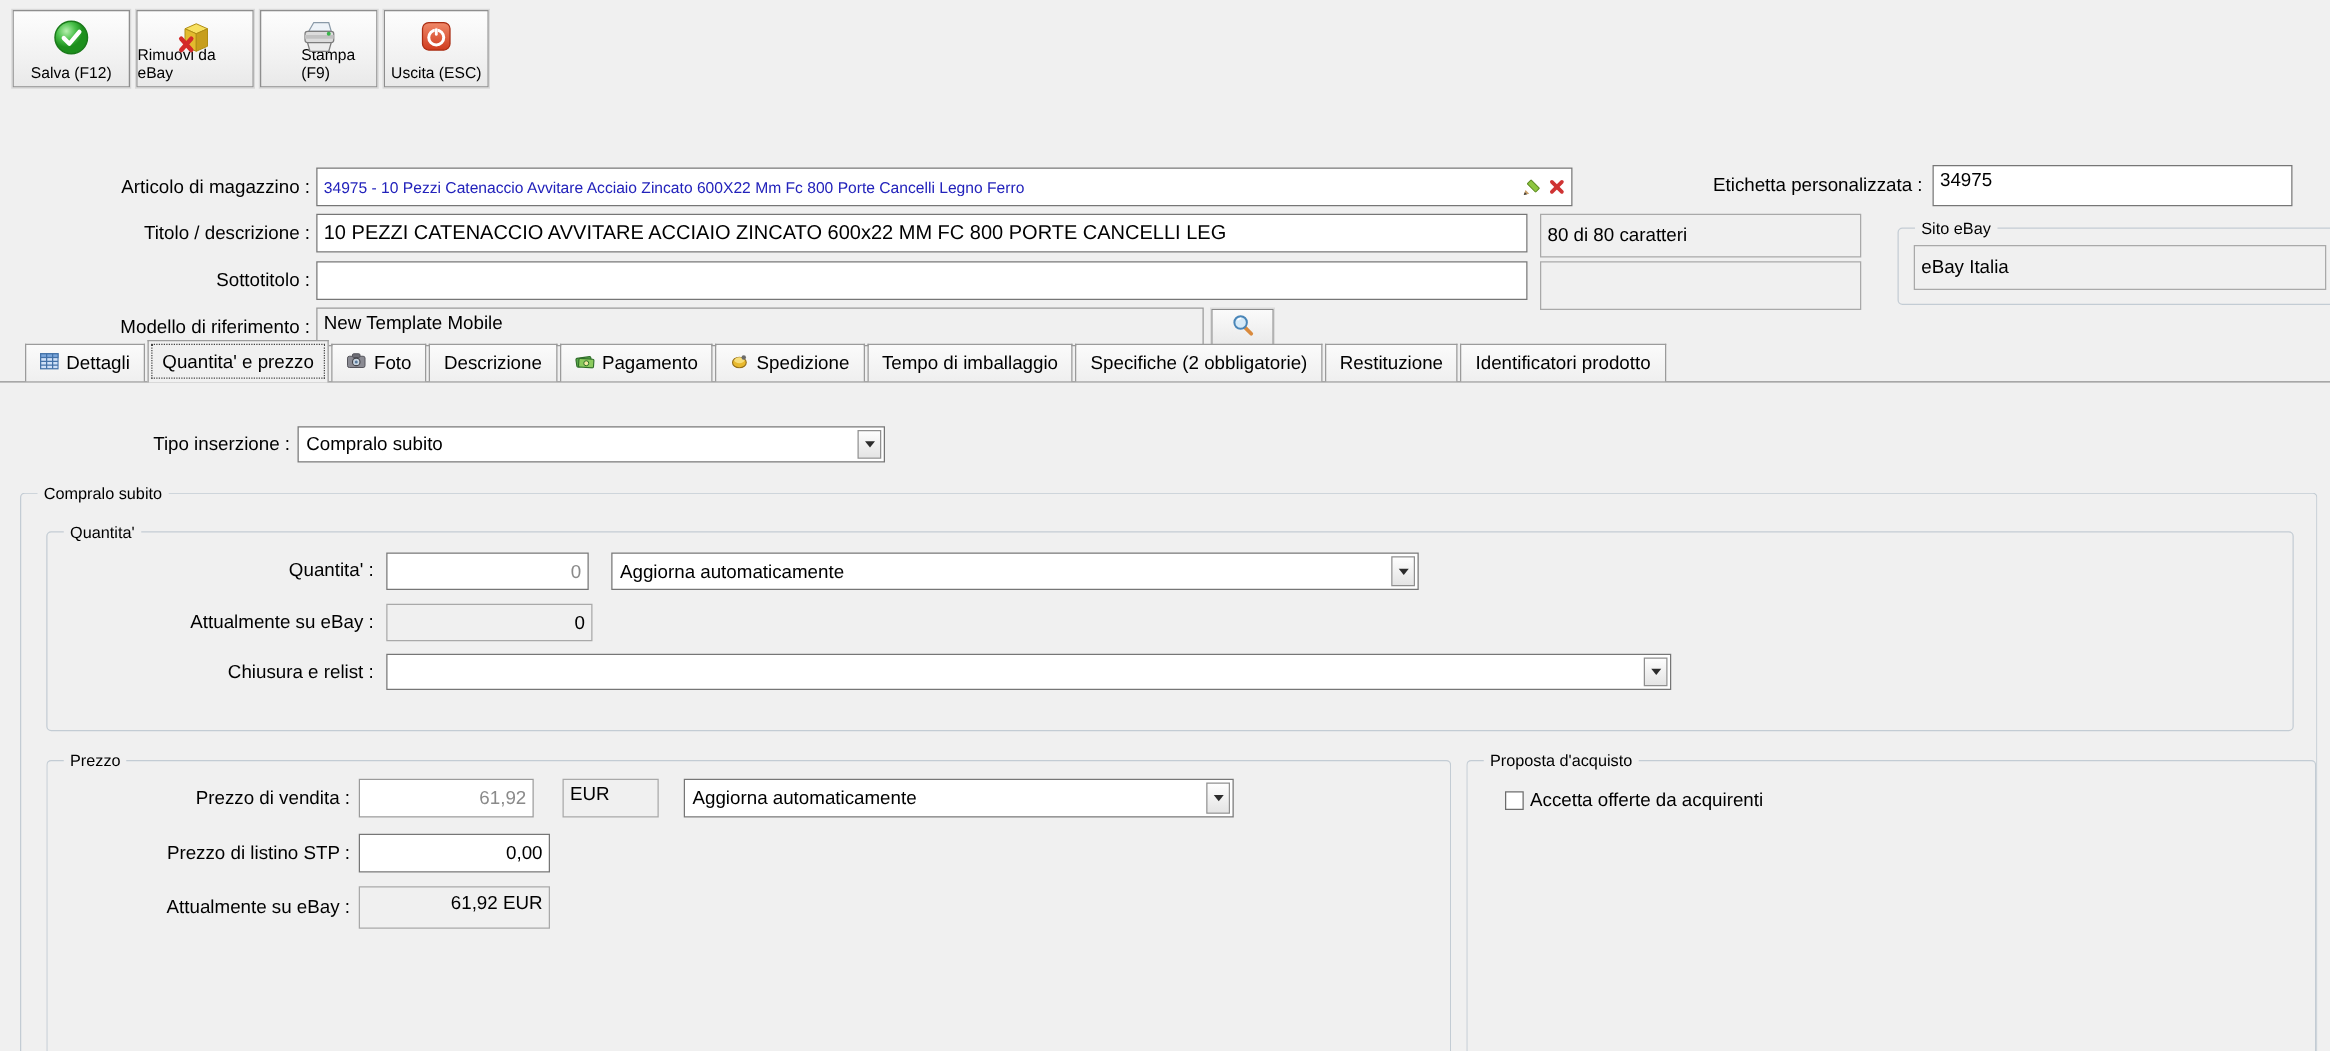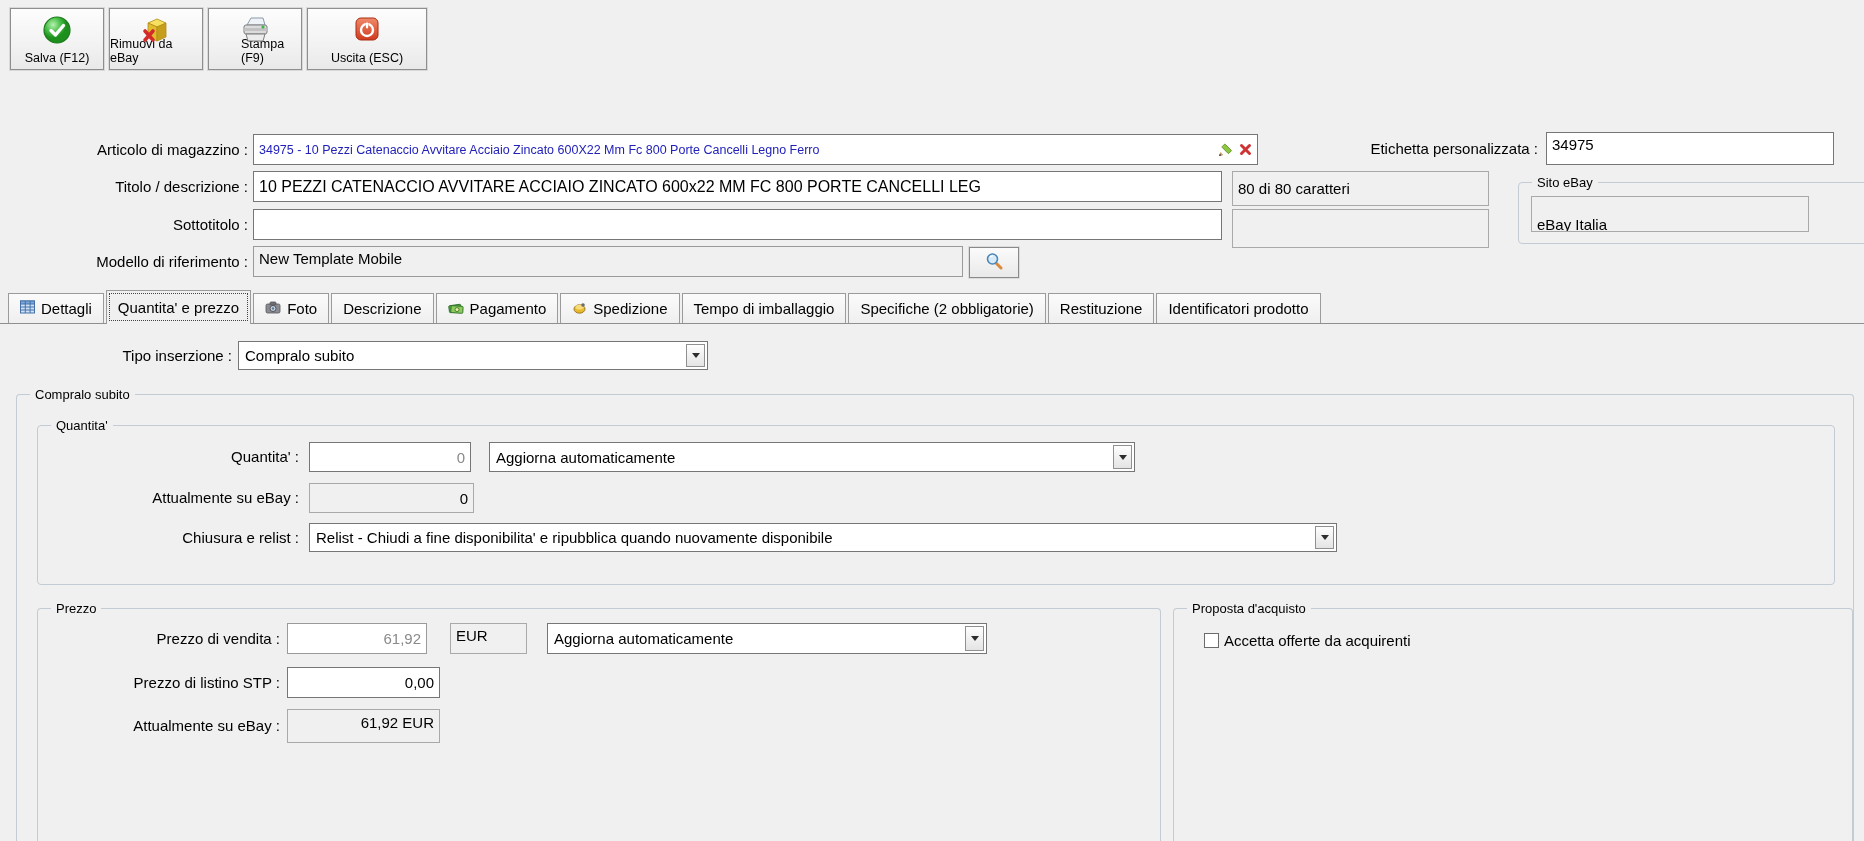--- a/index.html
+++ b/index.html
@@ -42,23 +42,23 @@
   .combo .dd:after{content:"";width:0;height:0;border-left:4px solid transparent;
     border-right:4px solid transparent;border-top:5px solid #2c2c2c;}
   
   .gbox{position:absolute;border:1px solid #c3ccd4;border-radius:4px;box-sizing:border-box;}
   .glabel{
     position:absolute;top:-10px;left:13px;background:#f0f0f0;
     padding:0 5px;font-size:13px;white-space:nowrap;line-height:19px;
   }
   
   .tabstrip{
-    position:absolute;left:0;top:290px;width:1864px;height:34px;
+    position:absolute;left:0;top:272px;width:1864px;height:34px;
     border-bottom:1px solid #8f8f8f;display:flex;align-items:flex-end;
-    padding-left:8px;box-sizing:border-box;
+    padding-left:20px;box-sizing:border-box;
   }
   .tab{
     height:30px;display:flex;align-items:center;gap:6px;
     padding:0 11px;font-size:15px;white-space:nowrap;
     border:1px solid #9b9b9b;border-bottom:none;margin-right:2px;
     background:linear-gradient(#fbfbfb,#efefef);cursor:default;box-sizing:border-box;
   }
   .tab.active{
     height:34px;margin-bottom:-1px;background:#f0f0f0;
     outline:1px dotted #444;outline-offset:-4px;
@@ -115,21 +115,21 @@
       <svg width="32" height="30" viewBox="0 0 32 30">
         <polygon points="8,10 12,3 24,3 26,10" fill="#eef3f8" stroke="#8a9aa8" stroke-width="1"></polygon>
         <rect x="5" y="10" width="23" height="9" rx="2" fill="#dcdcdc" stroke="#7d7d7d" stroke-width="1"></rect>
         <rect x="5" y="13" width="23" height="3" fill="#c2c2c2"></rect>
         <polygon points="7,19 26,19 24,26 9,26" fill="#ececec" stroke="#7d7d7d" stroke-width="1"></polygon>
         <circle cx="24" cy="12" r="1.6" fill="#39b54a"></circle>
       </svg>
     </span>
     <span class="cap">Stampa (F9)</span>
   </div>
-  <div class="tb-btn" style="left:307px;width:120px;">
+  <div class="tb-btn" style="left:307px;width:84px;">
     <span class="ic">
       <svg width="28" height="28" viewBox="0 0 28 28">
         <defs>
             <linearGradient id="gR" x1="0" y1="0" x2="0" y2="1">
               <stop offset="0%" stop-color="#f08a6a"></stop>
               <stop offset="100%" stop-color="#cf3b1e"></stop>
             </linearGradient>
           </defs>
         <rect x="3" y="3" width="22" height="22" rx="5" fill="url(#gR)" stroke="#a92c12" stroke-width="1"></rect>
         <circle cx="14" cy="15" r="6" fill="none" stroke="#fff" stroke-width="2.4"></circle>
@@ -168,21 +168,21 @@
 <div class="lbl" style="left:40px;top:171px;width:208px;line-height:31px;text-align:right;">Titolo / descrizione :</div>
 <div class="txt" style="left:253px;top:171px;width:969px;height:31px;font-size:16px;">
   <span>10 PEZZI CATENACCIO AVVITARE ACCIAIO ZINCATO 600x22 MM FC 800 PORTE CANCELLI LEG</span>
 </div>
 <div class="txt ro" style="left:1232px;top:171px;width:257px;height:35px;text-align:center;">
   <span>80 di 80 caratteri</span>
 </div>
 
 <div class="gbox" style="left:1518px;top:182px;width:352px;height:62px;">
   <span class="glabel">Sito eBay</span>
-  <div class="txt ro" style="left:12px;top:13px;width:278px;height:36px;align-items:flex-start;padding-top:19px;">
+  <div class="txt ro" style="left:12px;top:13px;width:330px;height:36px;align-items:flex-start;padding-top:8px;">
     <span>eBay Italia</span>
   </div>
 </div>
 
 <div class="lbl" style="left:40px;top:209px;width:208px;line-height:31px;">Sottotitolo :</div>
 <div class="txt" style="left:253px;top:209px;width:969px;height:31px;">
   <span></span>
 </div>
 <div class="txt ro" style="left:1232px;top:209px;width:257px;height:39px;">
   <span></span>
@@ -288,21 +288,20 @@
       <span class="dd"></span>
     </div>
 
     <div class="lbl" style="left:0;top:57px;width:261px;line-height:30px;">Attualmente su eBay :</div>
     <div class="txt ro right" style="left:271px;top:57px;width:165px;height:30px;">
       <span>0</span>
     </div>
 
     <div class="lbl" style="left:0;top:97px;width:261px;line-height:29px;">Chiusura e relist :</div>
     <div class="combo" style="left:271px;top:97px;width:1028px;height:29px;">
-      <span>Relist - Chiudi a fine disponibilita' e ripubblica quando nuovamente disponibile</span>
       <span class="dd"></span>
     </div>
   </div>
 
   <div class="gbox" style="left:20px;top:213px;width:1124px;height:400px;border-bottom:none;">
     <span class="glabel">Prezzo</span>
 
     <div class="lbl" style="left:0;top:14px;width:242px;line-height:31px;">Prezzo di vendita :</div>
     <div class="txt right" style="left:249px;top:14px;width:140px;height:31px;border-color:#9a9a9a;">
       <span class="grayval">61,92</span>

